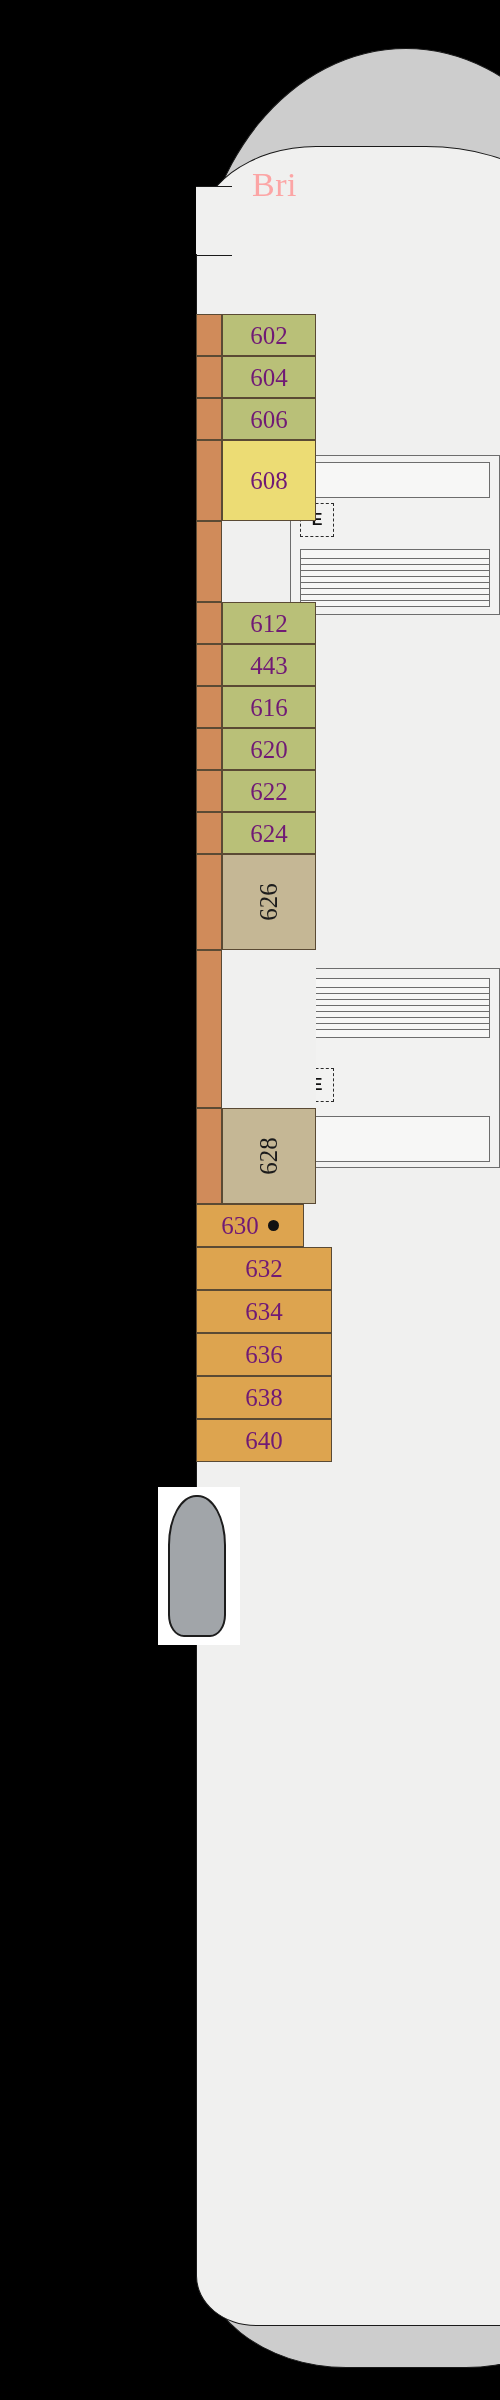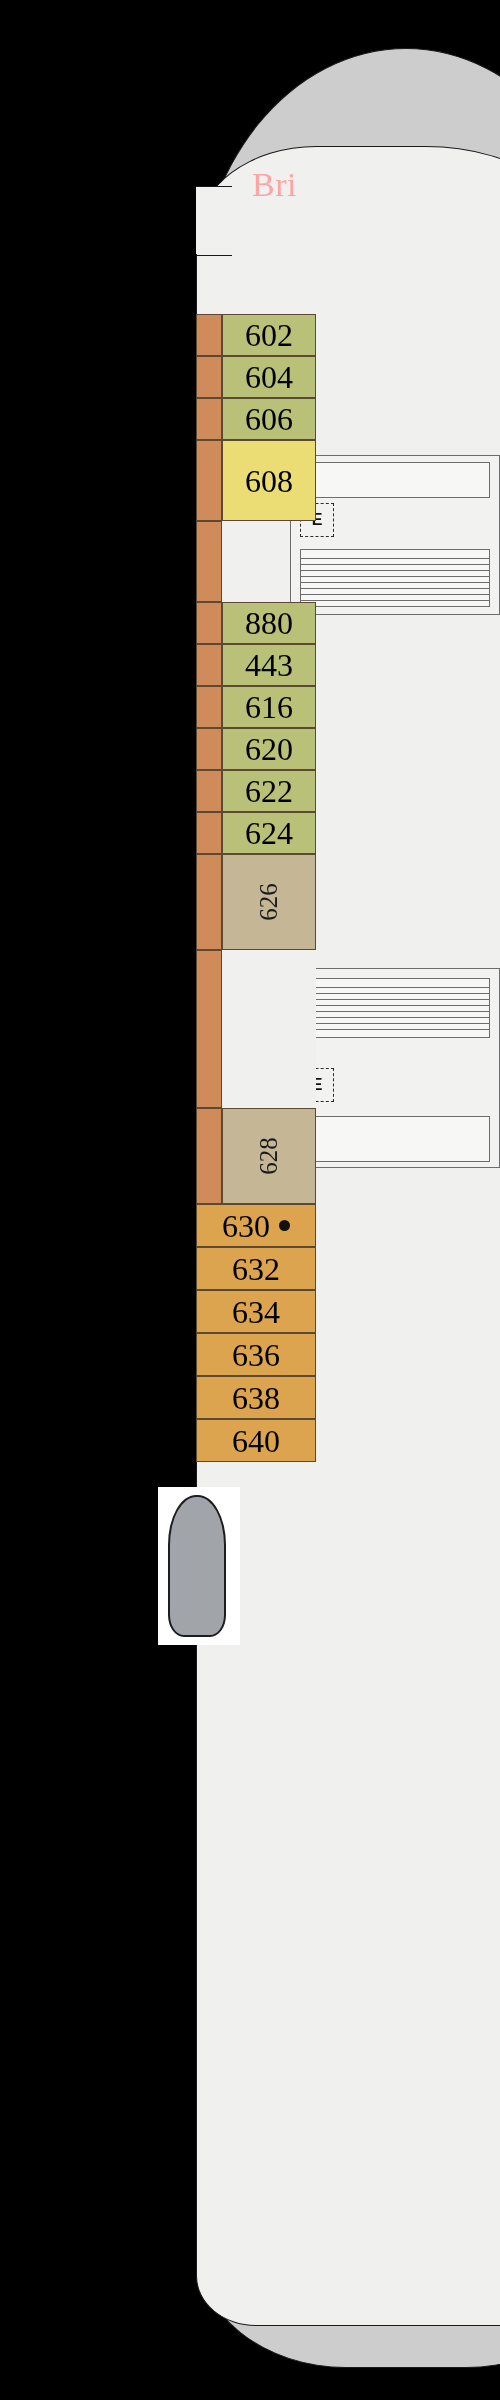--- a/index.html
+++ b/index.html
@@ -81,42 +81,42 @@
     box-sizing:border-box;
   }
   .room{
     flex:1 1 auto;
     border:1px solid #5a4a34;
     box-sizing:border-box;
     display:flex; align-items:center; justify-content:center;
     position:relative;
   }
   .room-num{
-    font-size:32px; color:#000000; line-height:1;
+    font-size:25px; color:#701a75; line-height:1;
     white-space:nowrap;
   }
   .acc-dot{
     display:inline-block;
     width:11px;height:11px;border-radius:50%;
     background:#111;margin-left:9px;vertical-align:middle;
   }
 
   
   .c-balcony-green{background:#b9c078;}
   .c-suite-yellow {background:#ecdc74;}
   .c-inside-tan   {background:#c5b795;}
   .c-oceanview    {background:#dda44f;}
 
   
   .row-std    { width:120px; height:42px; }
   .row-suite  { width:120px; height:81px; }
   .row-tan    { width:120px; height:96px; }
 
   
-  .row-ov { width:120px; height:43px; }
+  .row-ov { width:136px; height:43px; }
   .row-ov .room{ border-left:1px solid #5a4a34; }
 
   .rot-num{
     transform:rotate(-90deg);
     font-size:25px;color:#1c1c1c;white-space:nowrap;
   }
 
   
   .service-core{
     position:absolute;
@@ -246,21 +246,21 @@
       </div>
     </div>
 
     <div class="cabin-row row-suite">
       <div class="balcony"></div>
     </div>
 
     <div class="cabin-row row-std">
       <div class="balcony"></div>
       <div class="room c-balcony-green">
-        <span class="room-num">880</span>
+        <span class="room-num">612</span>
       </div>
     </div>
 
     <div class="cabin-row row-std">
       <div class="balcony"></div>
       <div class="room c-balcony-green">
         <span class="room-num">443</span>
       </div>
     </div>
 
@@ -305,21 +305,21 @@
       <div style="flex:1 1 auto;background:#f0f0ef;"></div>
     </div>
 
     <div class="cabin-row row-tan">
       <div class="balcony"></div>
       <div class="room c-inside-tan">
         <span class="rot-num">628</span>
       </div>
     </div>
 
-    <div class="cabin-row row-ov" style="margin-left:0;width:120px;">
+    <div class="cabin-row row-ov" style="margin-left:0;width:108px;">
       <div class="room c-oceanview">
         <span class="room-num">630</span>
         <span class="acc-dot"></span>
       </div>
     </div>
 
     <div class="cabin-row row-ov">
       <div class="room c-oceanview">
         <span class="room-num">632</span>
       </div>

